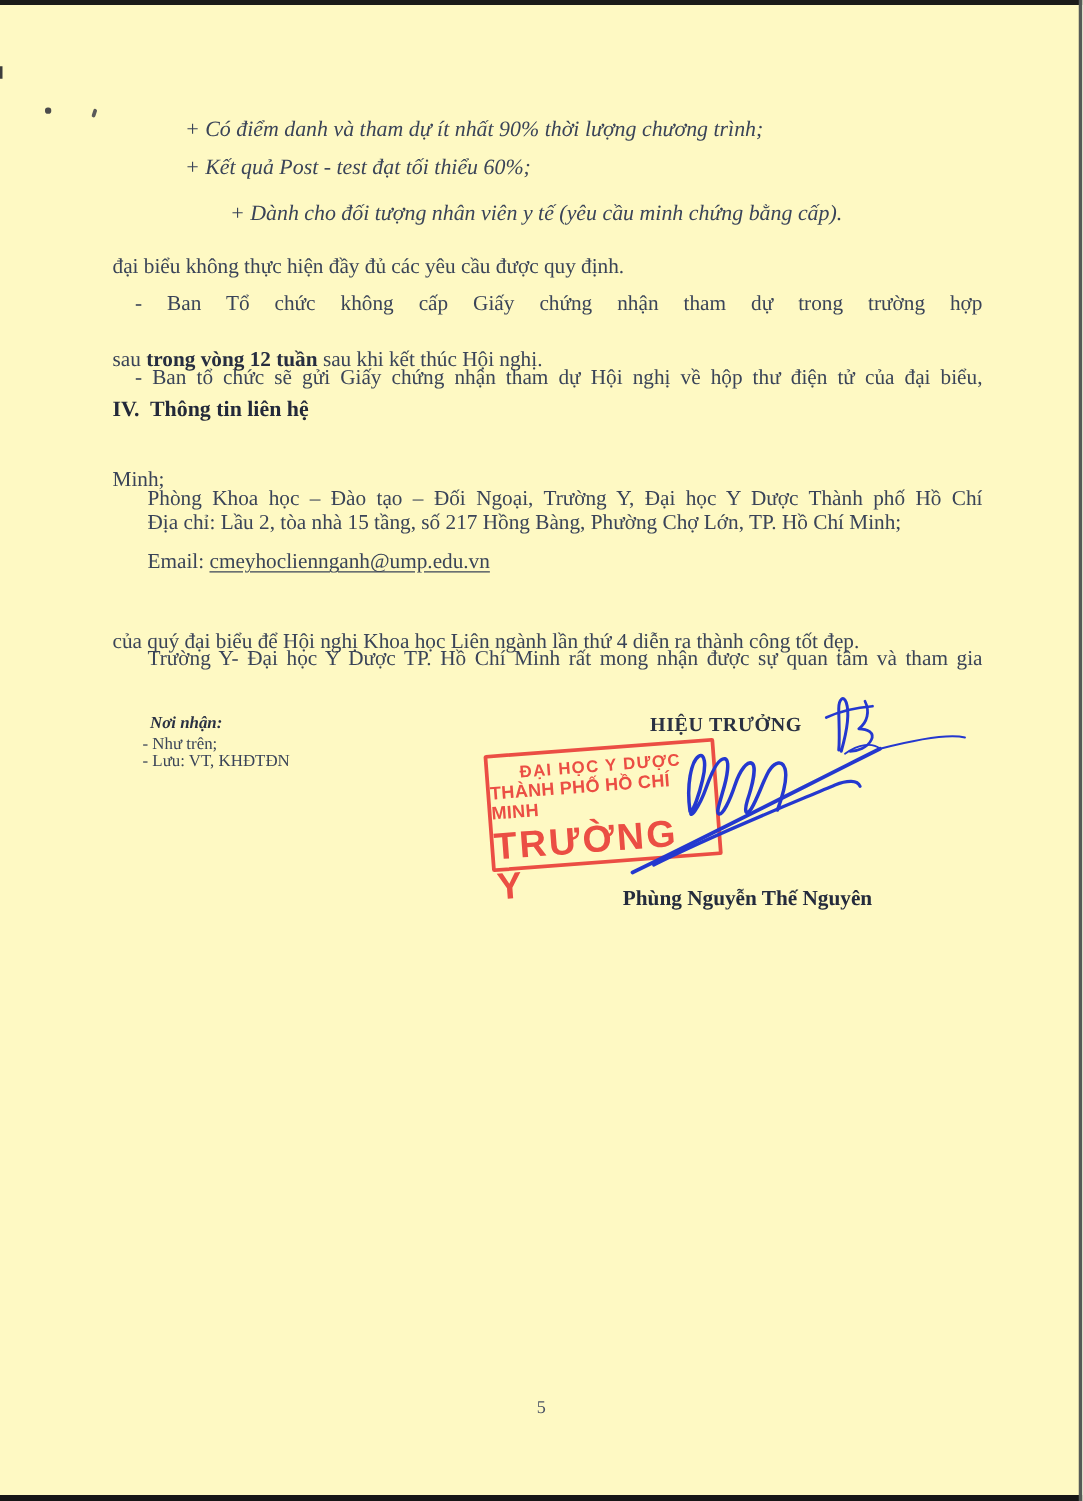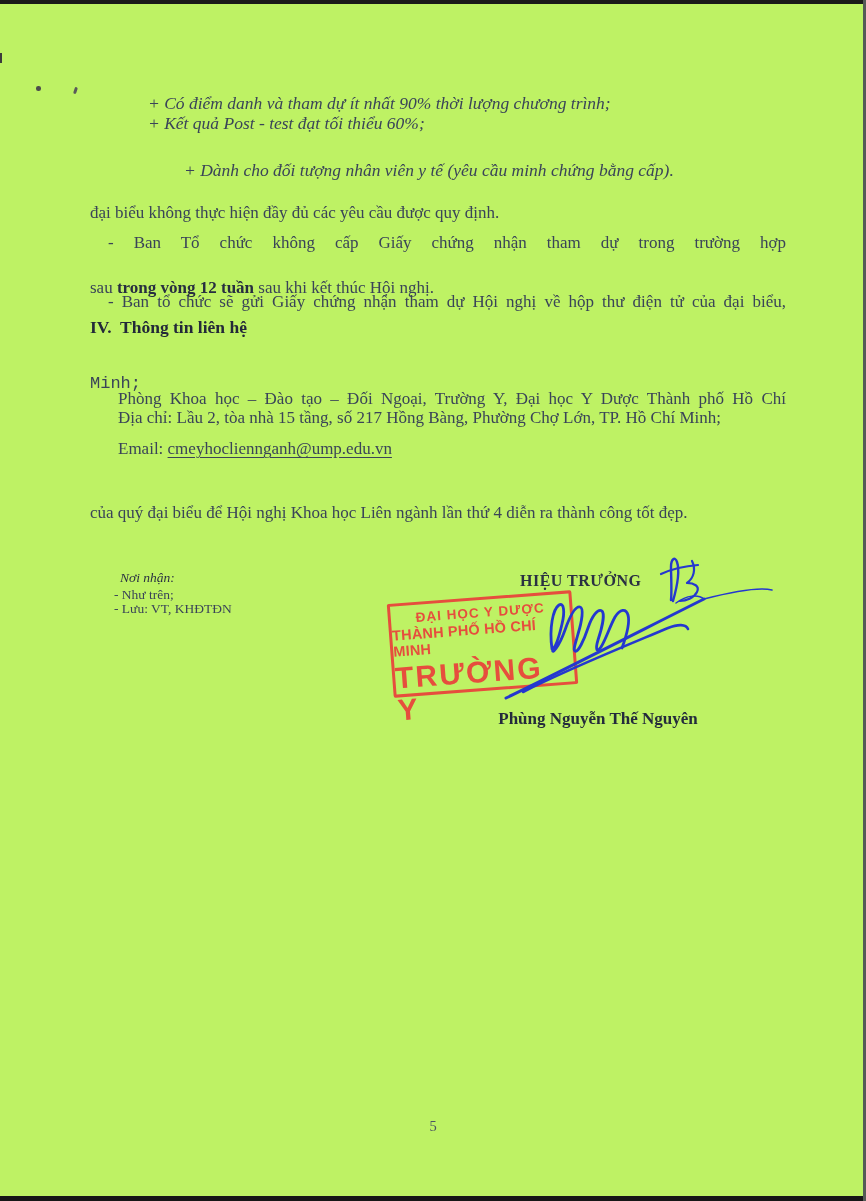--- a/index.html
+++ b/index.html
@@ -1,18 +1,18 @@
 <!DOCTYPE html>
 <html style="--stamp: #ea423b; --ink: #2438cf;"><head>
 <meta charset="utf-8">
 <style>
   html,body { margin:0; padding:0; background:#e8eaec; }
   .page {
     position:relative; width:866px; height:1201px; margin:0 auto;
-    background:#bef264; overflow:hidden;
+    background:#fef9c3; overflow:hidden;
     font-family:"Liberation Serif", serif;
     color:#3a4458;
   }
   
   .edge-top    { position:absolute; top:0; left:0; width:866px; height:4px; background:#1b1b19; }
   .edge-bottom { position:absolute; bottom:0; left:0; width:866px; height:5px; background:#161616; }
   .edge-right  { position:absolute; top:0; right:0; width:3px; height:1201px; background:#555a56; }
   .mark-left-edge { position:absolute; left:0; top:53px; width:2px; height:10px; background:#3c3c3c; }
   .mark-dot  { position:absolute; left:36px; top:86px; width:5px; height:5px; background:#4c4c4c; border-radius:45%; }
   .mark-tick { position:absolute; left:74px; top:87px; width:3px; height:7px; background:#5a5a5a; transform:rotate(18deg); border-radius:2px; }
@@ -21,21 +21,21 @@
   .just { white-space:normal; text-align:justify; text-align-last:justify; text-justify:inter-word; overflow:hidden; max-height:24px;margin-top:37px; }
   .it  { font-style:italic; font-size:17.5px; }
   .b   { font-weight:bold; color:#272e40; }
 
   .heading { font-weight:bold; color:#232939; font-size:17.5px; }
   .heading .hnum { display:inline-block; width:30px; }
 
   .email-link { text-decoration:underline; text-underline-offset:3px; color:#3a4458; }
 
   .small { font-size:13.5px; line-height:15px; }
-  .noinhan { font-weight:normal; font-style:italic; color:#2a3142; }
+  .noinhan { font-weight:bold; font-style:italic; color:#2a3142; }
 
   .hieu-truong { font-size:16px; font-weight:bold; letter-spacing:.5px; color:#2a3142; }
   .signer-name { font-size:17px; font-weight:bold; color:#242b3c; text-align:center; }
 
   .stamp {
     position:absolute; left:390px; top:597px; width:185px; height:94px;
     transform:rotate(-4.3deg); transform-origin:center;
     border:3px solid var(--stamp,#ea423b); border-radius:2px;
     box-sizing:border-box; display:flex; flex-direction:column; align-items:center;
     font-family:"Liberation Sans", sans-serif; color:var(--stamp,#ea423b);
@@ -57,44 +57,45 @@
 <div class="page">
 
   <div class="edge-top"></div>
   <div class="edge-bottom"></div>
   <div class="edge-right"></div>
   <div class="mark-left-edge"></div>
   <div class="mark-dot"></div>
   <div class="mark-tick"></div>
 
   <div class="ln it" style="left:148px; top:92px;">+ Có điểm danh và tham dự ít nhất 90% thời lượng chương trình;</div>
-  <div class="ln it" style="left:148px; top:112px;text-align:right;">+ Kết quả Post - test đạt tối thiểu 60%;</div>
+  <div class="ln it" style="left:148px; top:122px;text-align:right;">+ Kết quả Post - test đạt tối thiểu 60%;</div>
   <div class="ln it" style="left:148px; top:159px;margin-left:36px;">+ Dành cho đối tượng nhân viên y tế (yêu cầu minh chứng bằng cấp).</div>
 
   <div class="ln just" style="left:108px; top:195px; width:678px;">- Ban Tổ chức không cấp Giấy chứng nhận tham dự trong trường hợp</div>
   <div class="ln" style="left:90px; top:202px;">đại biểu không thực hiện đầy đủ các yêu cầu được quy định.</div>
 
   <div class="ln just" style="left:108px; top:254px; width:678px;">- Ban tổ chức sẽ gửi Giấy chứng nhận tham dự Hội nghị về hộp thư điện tử của đại biểu,</div>
   <div class="ln" style="left:90px; top:277px;">
     <span>sau </span><span class="b">trong vòng 12 tuần</span><span> sau khi kết thúc Hội nghị.</span>
   </div>
 
   <div class="ln heading" style="left:90px; top:316px;">
     <span class="hnum">IV.</span><span>Thông tin liên hệ</span>
   </div>
 
   <div class="ln just" style="left:118px; top:351px; width:668px;">Phòng Khoa học – Đào tạo – Đối Ngoại, Trường Y, Đại học Y Dược Thành phố Hồ Chí</div>
-  <div class="ln" style="left:90px; top:373px;font-family:Liberation Mono, monospace;">Minh;</div>
+  <div class="ln" style="left:90px; top:373px;">Minh;</div>
 
   <div class="ln" style="left:118px; top:407px;">Địa chỉ: Lầu 2, tòa nhà 15 tầng, số 217 Hồng Bàng, Phường Chợ Lớn, TP. Hồ Chí Minh;</div>
 
   <div class="ln" style="left:118px; top:438px;">
     <span>Email: </span><span class="email-link">cmeyhocliennganh@ump.edu.vn</span>
   </div>
 
+  <div class="ln just" style="left:118px; top:479px; width:668px;">Trường Y- Đại học Y Dược TP. Hồ Chí Minh rất mong nhận được sự quan tâm và tham gia</div>
   <div class="ln" style="left:90px; top:502px;">của quý đại biểu để Hội nghị Khoa học Liên ngành lần thứ 4 diễn ra thành công tốt đẹp.</div>
 
   <div class="ln small noinhan" style="left:120px; top:570px;">Nơi nhận:</div>
   <div class="ln small" style="left:114px; top:587px;">- Như trên;</div>
   <div class="ln small" style="left:114px; top:601px;">- Lưu: VT, KHĐTĐN</div>
 
   <div class="ln hieu-truong" style="left:520px; top:570px;">HIỆU TRƯỞNG</div>
 
   <div class="stamp">
     <div class="stamp-l1">ĐẠI HỌC Y DƯỢC</div>

